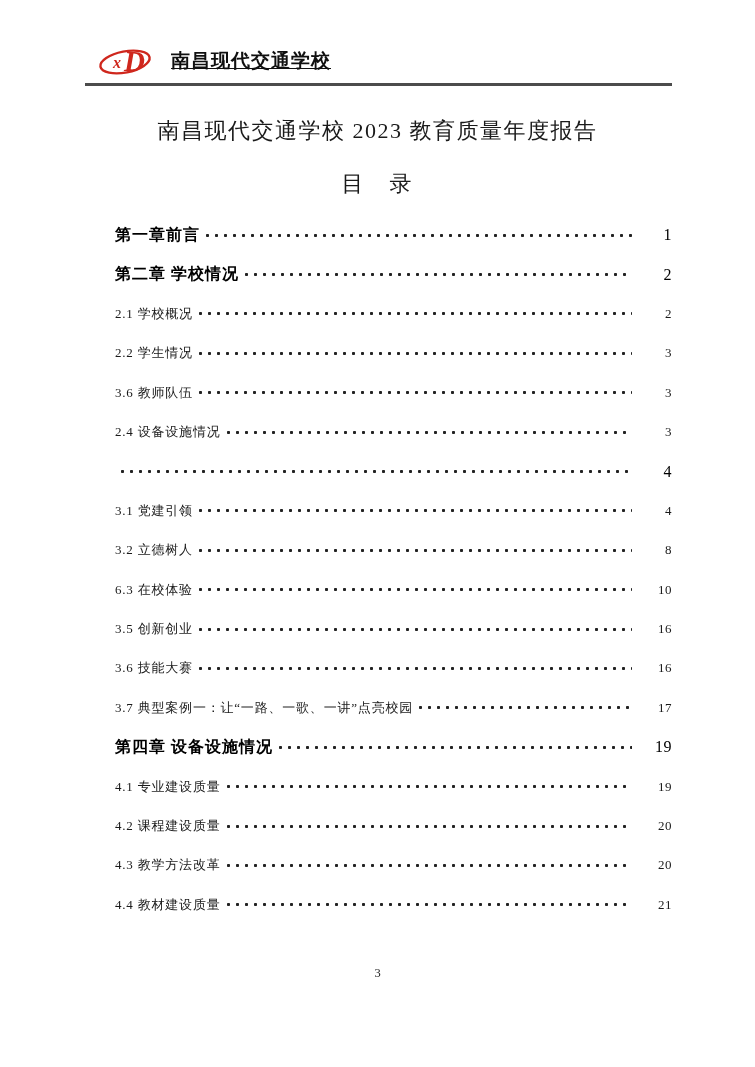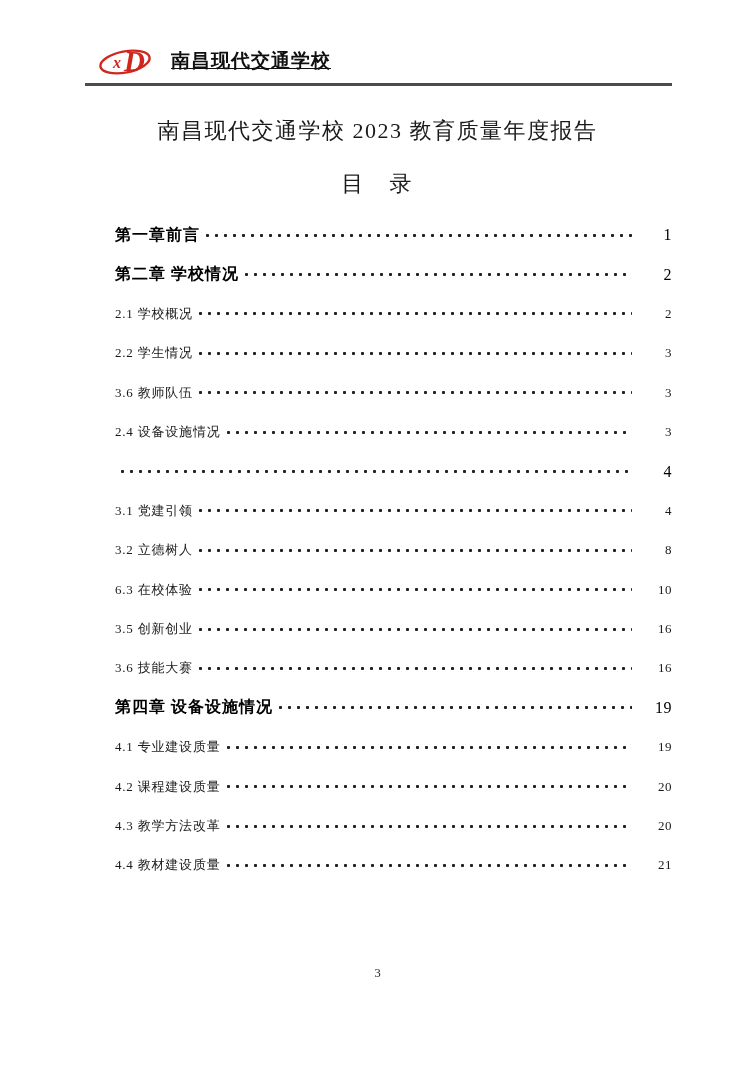--- a/index.html
+++ b/index.html
@@ -167,20 +167,25 @@
       <span class="toc-dots"></span>
       <span class="toc-page">16</span>
     </div>
 
     <div class="toc-row">
       <span class="toc-label">3.6 技能大赛</span>
       <span class="toc-dots"></span>
       <span class="toc-page">16</span>
     </div>
 
+    <div class="toc-row">
+      <span class="toc-label">3.7 典型案例一：让“一路、一歌、一讲”点亮校园</span>
+      <span class="toc-dots"></span>
+      <span class="toc-page">17</span>
+    </div>
 
     <div class="toc-row chapter">
       <span class="toc-label">第四章 设备设施情况</span>
       <span class="toc-dots"></span>
       <span class="toc-page">19</span>
     </div>
 
     <div class="toc-row">
       <span class="toc-label">4.1 专业建设质量</span>
       <span class="toc-dots"></span>

